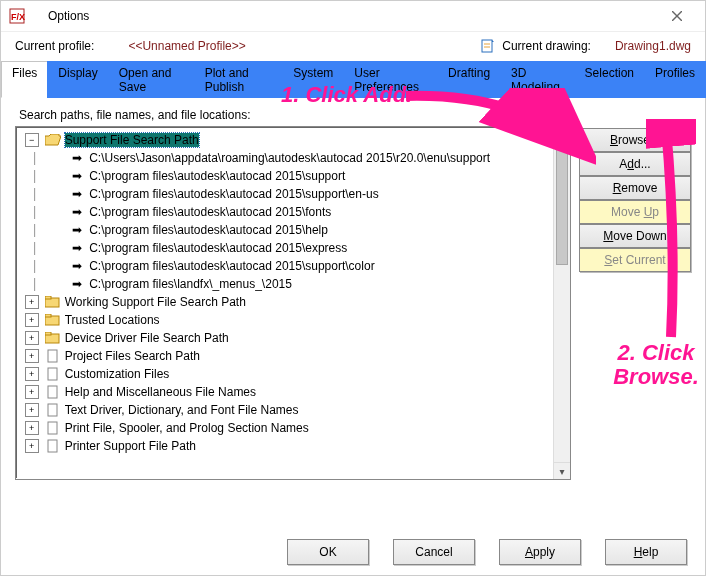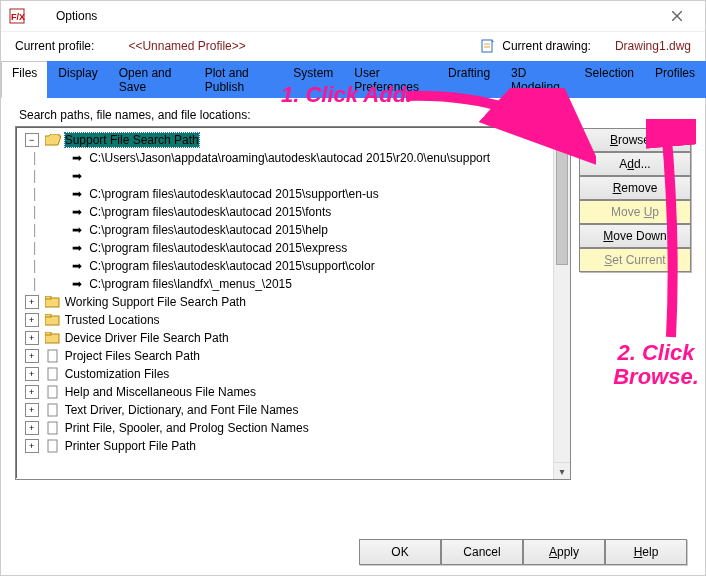--- a/index.html
+++ b/index.html
@@ -1,18 +1,18 @@
 <!DOCTYPE html>
 <html><head>
 <meta charset="utf-8">
 <style>
 html,body{margin:0;padding:0;font-family:"Segoe UI",Tahoma,sans-serif;font-size:12px;color:#000;background:#fff}
 .window{width:706px;height:576px;box-sizing:border-box;border:1px solid #ccc;background:#fff;position:relative;display:flex;flex-direction:column}
 .titlebar{height:30px;display:flex;align-items:center;padding:0 8px;border-bottom:1px solid #eee}
-.titlebar .app-icon{width:35px;height:16px;margin-right:12px}
+.titlebar .app-icon{width:35px;height:16px;margin-right:4px}
 .titlebar .title{flex:1;font-size:12px}
 .titlebar .close{width:40px;height:28px;display:flex;align-items:center;justify-content:center;color:#666}
 .infobar{display:flex;align-items:center;padding:6px 14px;gap:2px}
 .infobar .lbl{color:#000}
 .infobar .val{color:#7f1d1d}
 .infobar .spacer{flex:1}
 .infobar .dwg-icon{width:16px;height:16px;margin-right:4px}
 .tabs{display:flex;border-bottom:1px solid #c5c5c5;margin:0 0}
 .tab{padding:4px 10px;border:1px solid transparent;border-bottom:none;position:relative;top:1px;background:#3b82f6;margin-right:-1px;font-size:12px;cursor:default}
 .tab.active{background:#fff;border-color:#c5c5c5;border-bottom:1px solid #fff}
@@ -23,21 +23,21 @@
 .tree-row{display:flex;align-items:center;height:18px;white-space:nowrap}
 .exp{width:12px;height:12px;display:inline-flex;align-items:center;justify-content:center;border:1px solid #888;background:#fff;font-size:9px;line-height:1;margin-right:4px;color:#000}
 .exp.blank{border:none;background:transparent}
 .lines{display:inline-block;color:#888;font-family:monospace;font-size:11px;white-space:pre}
 .icon{width:16px;height:14px;display:inline-flex;align-items:center;justify-content:center;margin:0 4px 0 2px}
 .txt{font-size:12px}
 .sel{background:#0f766e;outline:1px dotted #2a6fbd}
 .btn-col{width:112px;display:flex;flex-direction:column;gap:0;padding-top:2px}
 .side-btn{height:22px;border:1px solid #888;background:linear-gradient(#f2f2f2,#e3e3e3);font-size:12px;display:flex;align-items:center;justify-content:center;box-shadow:1px 1px 0 #bbb}
 .side-btn.disabled{color:#888;background:#fef9c3}
-.bottom-btns{display:flex;justify-content:flex-end;gap:0;padding:10px 18px;border-top:0;margin-top:auto}
+.bottom-btns{display:flex;justify-content:flex-end;gap:24px;padding:10px 18px;border-top:0;margin-top:auto}
 .std-btn{width:80px;height:24px;border:1px solid #888;background:linear-gradient(#f5f5f5,#e6e6e6);font-size:12px;display:flex;align-items:center;justify-content:center;box-shadow:1px 1px 0 #ccc}
 .scrollbar{position:absolute;right:0;top:0;bottom:0;width:16px;background:#f0f0f0;border-left:1px solid #ddd}
 .scroll-thumb{position:absolute;left:2px;right:2px;top:16px;height:120px;background:#c8c8c8;border:1px solid #a8a8a8}
 .scroll-arrow{position:absolute;left:0;right:0;height:16px;background:#f0f0f0;display:flex;align-items:center;justify-content:center;color:#555;font-size:10px}
 .scroll-arrow.up{top:0;border-bottom:1px solid #ddd}
 .scroll-arrow.down{bottom:0;border-top:1px solid #ddd}
 .annotation{position:absolute;color:#ff1493;font-size:22px;font-weight:bold;font-style:italic;pointer-events:none;text-align:center;line-height:1.1}
 .arrow-svg{position:absolute;pointer-events:none}
 u{text-decoration:underline}
 </style>
@@ -113,20 +113,21 @@
         <div class="tree-row">
             <span class="lines">  │  </span>
             <span class="exp blank"></span>
             <span class="icon">➡</span>
             <span class="txt">C:\Users\Jason\appdata\roaming\autodesk\autocad 2015\r20.0\enu\support</span>
           </div>
         <div class="tree-row">
             <span class="lines">  │  </span>
             <span class="exp blank"></span>
             <span class="icon">➡</span>
+            <span class="txt">C:\program files\autodesk\autocad 2015\support</span>
           </div>
         <div class="tree-row">
             <span class="lines">  │  </span>
             <span class="exp blank"></span>
             <span class="icon">➡</span>
             <span class="txt">C:\program files\autodesk\autocad 2015\support\en-us</span>
           </div>
         <div class="tree-row">
             <span class="lines">  │  </span>
             <span class="exp blank"></span>

